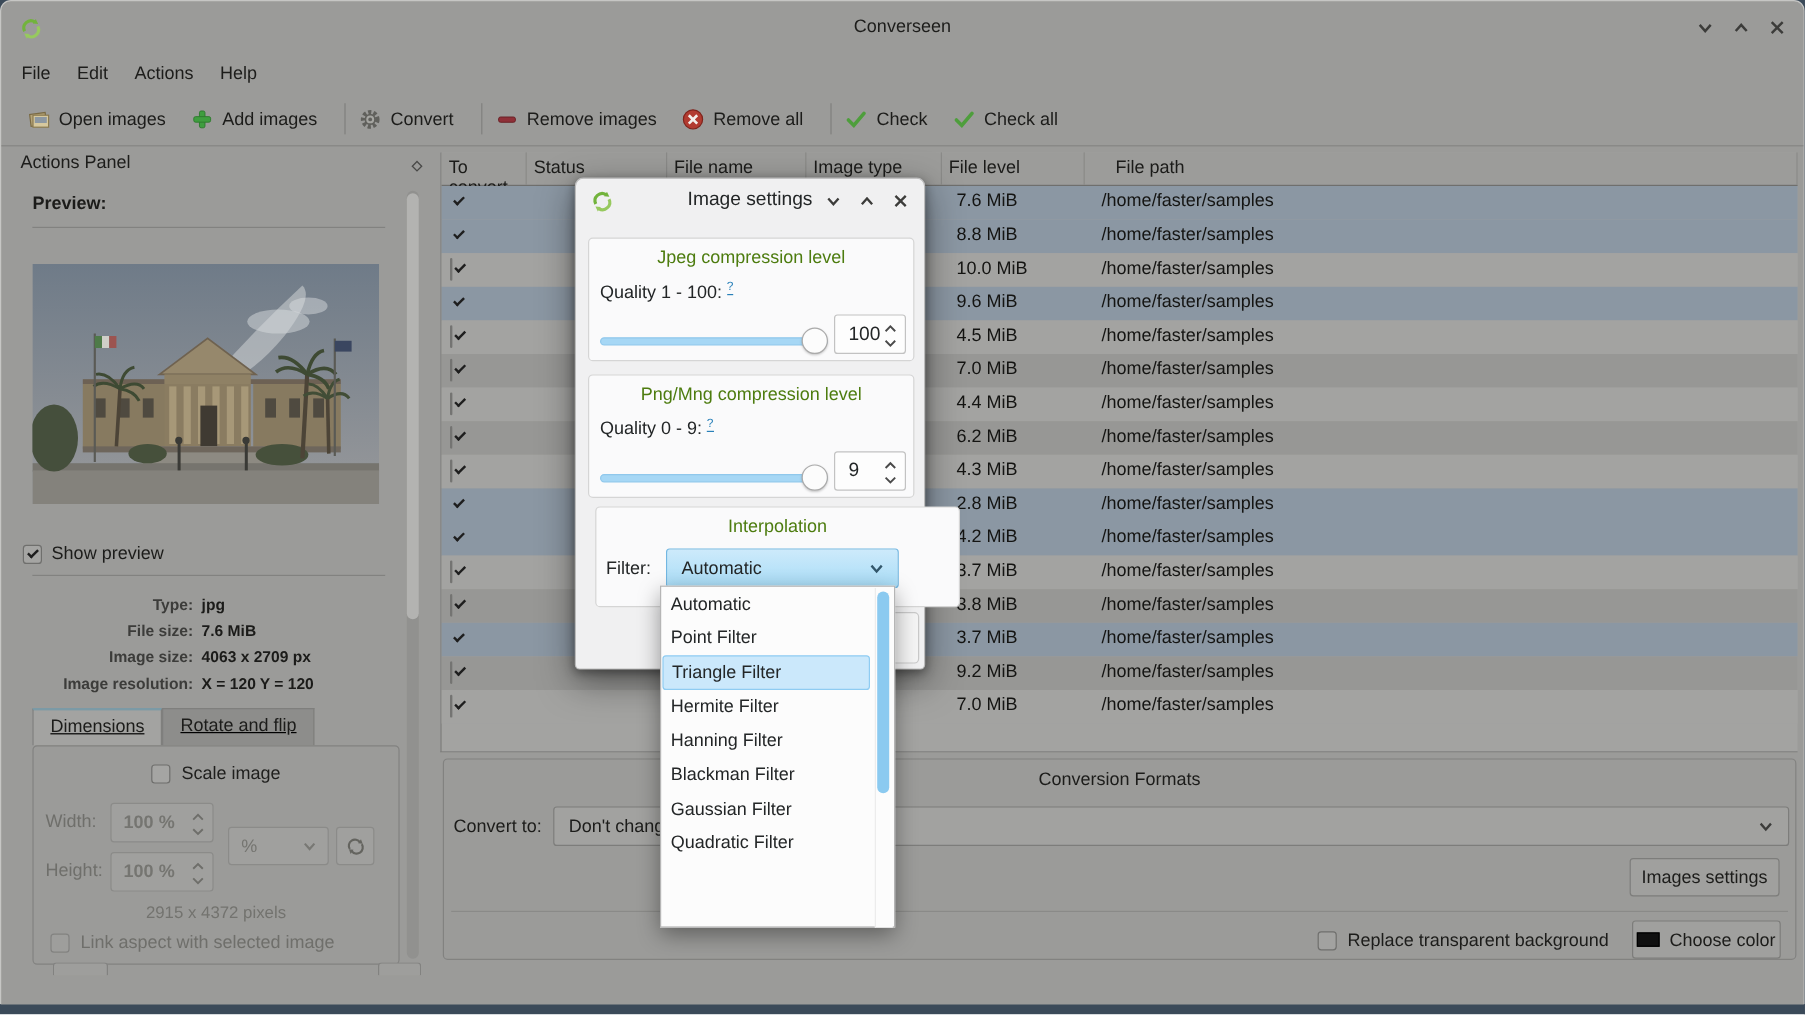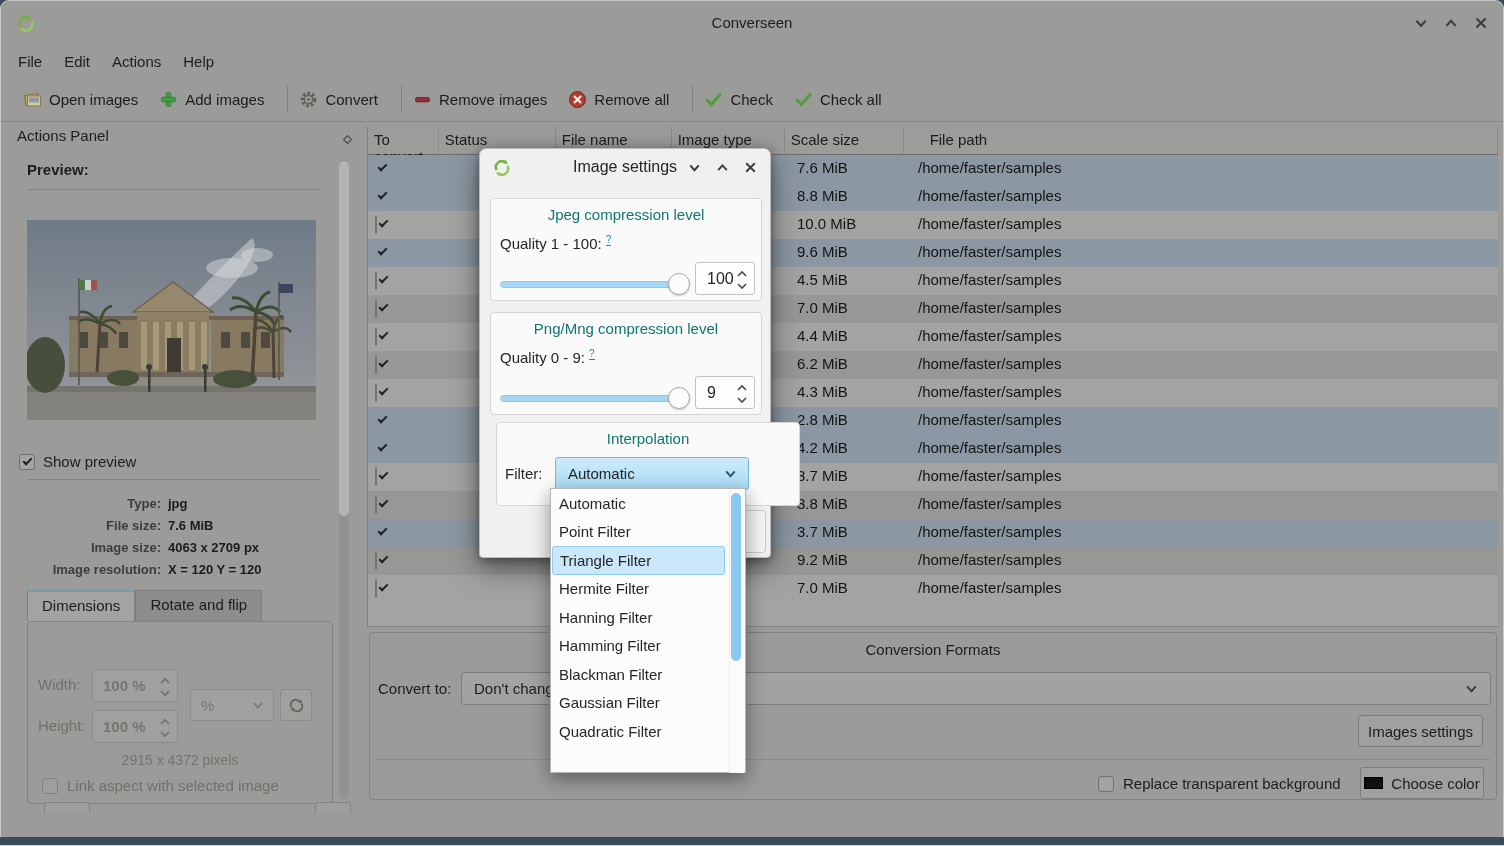--- a/index.html
+++ b/index.html
@@ -27,21 +27,21 @@
   .preview-label { position:absolute; left:18px; top:38px; font-size:15px; font-weight:bold; color:#1c1c1a; }
   .hline { position:absolute; height:1px; background:#82828​0; background:#828280; }
   .preview-img { position:absolute; left:18px; top:97px; width:289px; height:200px; }
   .cb-box { width:16px; height:16px; background:#a5a5a3; border:1px solid #6f6f6d; border-radius:3px; position:relative; }
   .tick { position:absolute; width:9px; height:5px; border-left:2px solid #1e1e1e; border-bottom:2px solid #1e1e1e; transform:rotate(-45deg); left:3px; top:3px; }
   .show-preview { position:absolute; left:10px; top:330px; display:flex; align-items:center; gap:8px; font-size:15px; color:#1c1c1a; }
   .info-rows { position:absolute; left:0; top:369px; width:330px; }
   .info-row { display:flex; height:22px; align-items:center; }
   .info-label { width:152px; text-align:right; font-size:13px; color:#3c3c3a;font-weight:bold; }
   .info-value { margin-left:7px; font-size:13px; font-weight:bold; color:#1b1b19; }
-  .tabs { position:absolute; left:18px; top:467px; display:flex; height:31px; }
+  .tabs { position:absolute; left:18px; top:467px; display:flex; height:31px;text-decoration:underline; }
   .tab { font-size:15px; color:#1c1c1a; padding:5px 14px 0 14px; border:1px solid #7f7f7d; border-bottom:none; }
   .tab.active { background:#a3a3a1; border-top:2px solid #7b9aa6; }
   .tab.inactive { background:#8d8d8b; }
   .dim-group { position:absolute; left:18px; top:498px; width:306px; height:183px; border:1px solid #82828​0; border:1px solid #828280; border-radius:4px; }
   .scale-row { position:absolute; left:0; top:14px; width:100%; display:flex; justify-content:center; gap:9px; font-size:15px; color:#1f1f1d; align-items:center; }
   .cb-empty { width:16px; height:16px; background:#a5a5a3; border:1px solid #6f6f6d; border-radius:3px; }
   .dis-label { font-size:15px; color:#6f6f6b; }
   .spinbox-d { position:absolute; background:#a0a09e; border:1px solid #8b8b89; border-radius:3px; display:flex; align-items:center; }
   .spinbox-d .val { flex:1; padding-left:10px; font-size:15px; color:#757571;font-weight:bold; }
   .spin-chev { width:14px; height:24px; margin-right:5px; }
@@ -78,21 +78,21 @@
   .swatch { width:19px; height:12px; background:#101010; border:1px solid #000; }
 
   
   .dialog { position:absolute; left:478px; top:147px; width:292px; height:410px; background:#f0f0f1; border:1px solid #bcbcbc; border-radius:7px 7px 4px 4px; box-shadow:0 10px 28px rgba(15,15,15,.5), 0 2px 8px rgba(0,0,0,.35); z-index:50; }
   .dlg-title { position:absolute; left:0; top:0; width:100%; height:38px; }
   .dlg-logo { position:absolute; left:12px; top:9px; width:20px; height:20px; }
   .dlg-title-text { position:absolute; left:0; top:9px; width:100%; text-align:center; font-size:16px; color:#232627; }
   .dlg-controls { position:absolute; right:12px; top:11px; display:flex; gap:13px; }
   .dlg-btn { width:15px; height:15px; display:flex; align-items:center; justify-content:center; }
   .group { position:absolute; left:10px; width:272px; height:103px; background:#fafafb; border:1px solid #d5d5d5; border-radius:4px; }
-  .group-title { position:absolute; top:7px; left:0; width:100%; text-align:center; font-size:15px; color:#0f766e; }
+  .group-title { position:absolute; top:7px; left:0; width:100%; text-align:center; font-size:15px; color:#4d7c0f; }
   .q-label { position:absolute; left:9px; top:35px; font-size:15px; color:#232627; }
   .q-help { color:#2980b9; font-size:10px; vertical-align:super; border-bottom:1px solid #2980b9; margin-left:4px; }
   .slider { position:absolute; left:9px; top:74px; width:190px; height:22px; }
   .slider .track { position:absolute; left:0; top:8px; width:100%; height:7px; background:#a6d7f5; border-radius:3.5px; border:1px solid #90c8ec; }
   .slider .handle { position:absolute; right:0; top:0; width:22px; height:22px; background:#fcfcfc; border:1px solid #ababab; border-radius:50%; box-shadow:0 1px 2px rgba(0,0,0,.2); }
   .spinbox { position:absolute; left:204px; top:63px; width:60px; height:33px; background:#fdfdfd; border:1px solid #c2c2c2; border-radius:3px; display:flex; align-items:center; }
   .spinbox .val { flex:1; padding-left:11px; font-size:16px; color:#232627; }
   .interp { position:absolute; left:16px; top:273px; width:304px; height:84px; background:#fafafb; border:1px solid #d5d5d5; border-radius:4px; }
   .filter-label { position:absolute; left:8px; top:42px; font-size:15px; color:#232627; }
   .filter-combo { position:absolute; left:58px; top:34px; width:194px; height:33px; background:linear-gradient(#cdeafb,#a9ddf7); border:1px solid #72b7e2; border-radius:3px; display:flex; align-items:center; }
@@ -329,20 +329,24 @@
           <span class="info-value">X = 120 Y = 120</span>
         </div>
       </div>
 
     <div class="tabs">
       <div class="tab active">Dimensions</div>
       <div class="tab inactive">Rotate and flip</div>
     </div>
 
     <div class="dim-group">
+      <div class="scale-row">
+        <span class="cb-empty"></span>
+        <span style="color:#1f1f1d;">Scale image</span>
+      </div>
       <div class="dis-label" style="position:absolute; left:10px; top:54px;">Width:</div>
       <div class="spinbox-d" style="left:64px; top:47px; width:86px; height:33px;">
         <span class="val">100 %</span>
         <span class="spin-chev"><svg viewBox="0 0 14 26">
               <polyline points="3,9 7,5 11,9" fill="none" stroke="#6e6e6a" stroke-width="1.6"></polyline>
               <polyline points="3,17 7,21 11,17" fill="none" stroke="#6e6e6a" stroke-width="1.6"></polyline>
             </svg></span>
       </div>
       <div class="combo-d" style="left:162px; top:67px; width:84px; height:32px;">
         <span class="val" style="flex:1; padding-left:10px; font-size:15px; color:#757571;">%</span>
@@ -378,21 +382,21 @@
     <div class="dock-scroll-track"></div>
     <div class="dock-scroll-thumb"></div>
   </div>
 
   <div class="table">
     <div class="thead" id="thead">
         <div class="th" style="width: 72px;">To convert</div>
         <div class="th" style="width: 119px;">Status</div>
         <div class="th" style="width: 118px;">File name</div>
         <div class="th" style="width: 115px;">Image type</div>
-        <div class="th" style="width: 121px;">Scale size</div>
+        <div class="th" style="width: 121px;">File level</div>
         <div class="th" style="width: 585px; margin-left: 20px;">File path</div>
       </div>
     <div class="trows" id="trows">
         <div class="trow sel" style="top: 0px;">
           <div class="cbcell"><span class="cb-plain"><span class="tick"></span></span></div>
           <div class="size">7.6 MiB</div>
           <div class="path">/home/faster/samples</div>
         </div>
         <div class="trow sel" style="top: 28px;">
           <div class="cbcell"><span class="cb-plain"><span class="tick"></span></span></div>
@@ -573,21 +577,20 @@
     <div class="dlg-frag"></div>
   </div>
 
   <div class="dropdown">
     <div id="dd-items">
         <div class="dd-item">Automatic</div>
         <div class="dd-item">Point Filter</div>
         <div class="dd-item hl">Triangle Filter</div>
         <div class="dd-item">Hermite Filter</div>
         <div class="dd-item">Hanning Filter</div>
-        <div class="dd-item">Hamming Filter</div>
         <div class="dd-item">Blackman Filter</div>
         <div class="dd-item">Gaussian Filter</div>
         <div class="dd-item">Quadratic Filter</div>
       </div>
     <div class="dd-track"></div>
     <div class="dd-thumb"></div>
   </div>
 
 </div>
 <div class="bottom-edge"></div>

